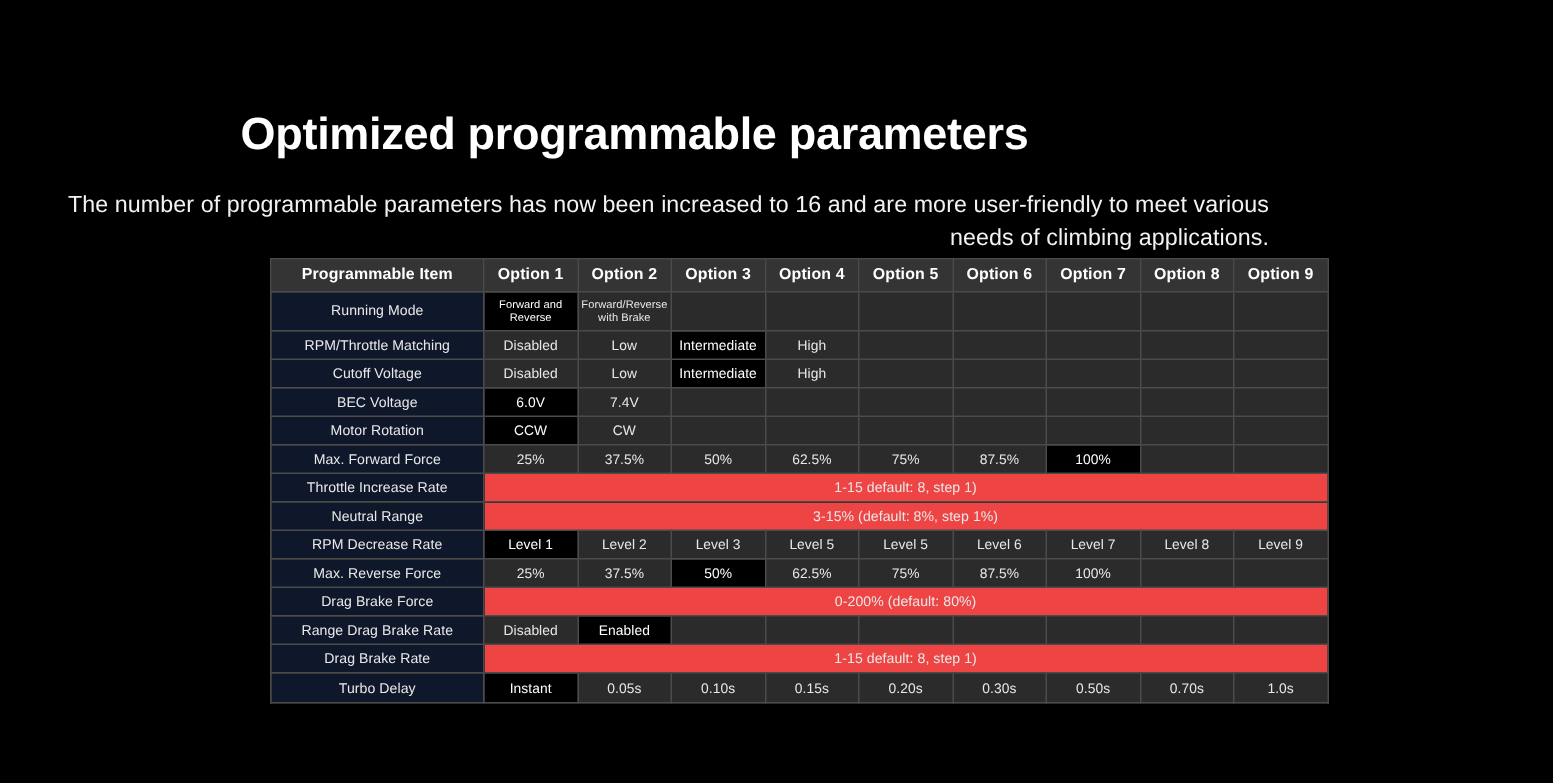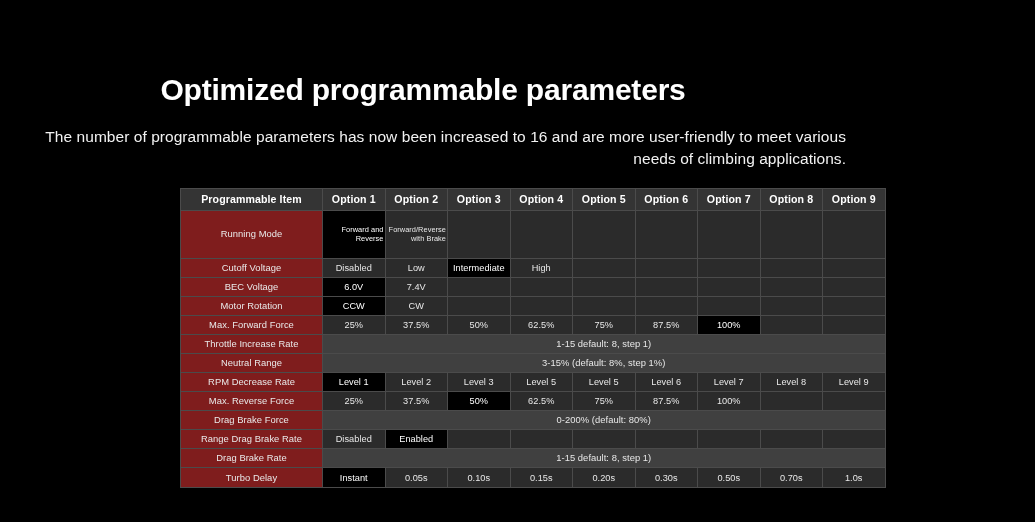--- a/index.html
+++ b/index.html
@@ -48,21 +48,21 @@
     color: #f2f2f2;
     line-height: 1.42;
     letter-spacing: 0.05px;
     text-align: right;
   }
 
   
   .table-wrap {
     position: absolute;
     left: 180px;
-    top: 188px;
+    top: 172px;
     width: 619px;
   }
 
   table.param-table {
     width: 705px;
     border-collapse: collapse;
     table-layout: fixed;
     background: #2b2b2b;
   }
 
@@ -93,46 +93,45 @@
     font-size: 10.6px;
     font-weight: bold;
     letter-spacing: 0.1px;
   }
 
   .param-table thead th.th-item {
     font-size: 10.6px;
   }
 
   .param-table td.item-cell {
-    background: #7f1d1d;
+    background: #0f172a;
     font-size: 9.4px;
     color: #e9e9e9;
     margin-top: 10px;
   }
 
   
   .param-table td.hl {
     background: #000000;
     color: #ffffff;
   }
 
   
   .param-table td.span-cell {
-    background: #404040;
+    background: #ef4444;
     color: #e8e8e8;
     font-size: 9.4px;
   }
 
   
   .param-table td.two-line {
     font-size: 7.4px;
     line-height: 1.18;
     white-space: normal;
-    padding: 15px 1px;
-    text-align: right;
+    padding: 4px 1px;
   }
 
   .param-table tr.row-runmode td { height: 21px; }
   .param-table tr.row-turbodelay td { height: 20px; }
 
   .param-table td.empty { color: transparent; }
 </style>
 </head>
 <body>
 
@@ -178,20 +177,32 @@
             <td class="two-line">Forward/Reverse with Brake</td>
             <td class="two-line empty"></td>
             <td class="two-line empty"></td>
             <td class="two-line empty"></td>
             <td class="two-line empty"></td>
             <td class="two-line empty"></td>
             <td class="two-line empty"></td>
             <td class="two-line empty"></td>
           </tr>
           <tr>
+            <td class="item-cell">RPM/Throttle Matching</td>
+            <td class="">Disabled</td>
+            <td class="">Low</td>
+            <td class="hl">Intermediate</td>
+            <td class="">High</td>
+            <td class="empty"></td>
+            <td class="empty"></td>
+            <td class="empty"></td>
+            <td class="empty"></td>
+            <td class="empty"></td>
+          </tr>
+          <tr>
             <td class="item-cell">Cutoff Voltage</td>
             <td class="">Disabled</td>
             <td class="">Low</td>
             <td class="hl">Intermediate</td>
             <td class="">High</td>
             <td class="empty"></td>
             <td class="empty"></td>
             <td class="empty"></td>
             <td class="empty"></td>
             <td class="empty"></td>

